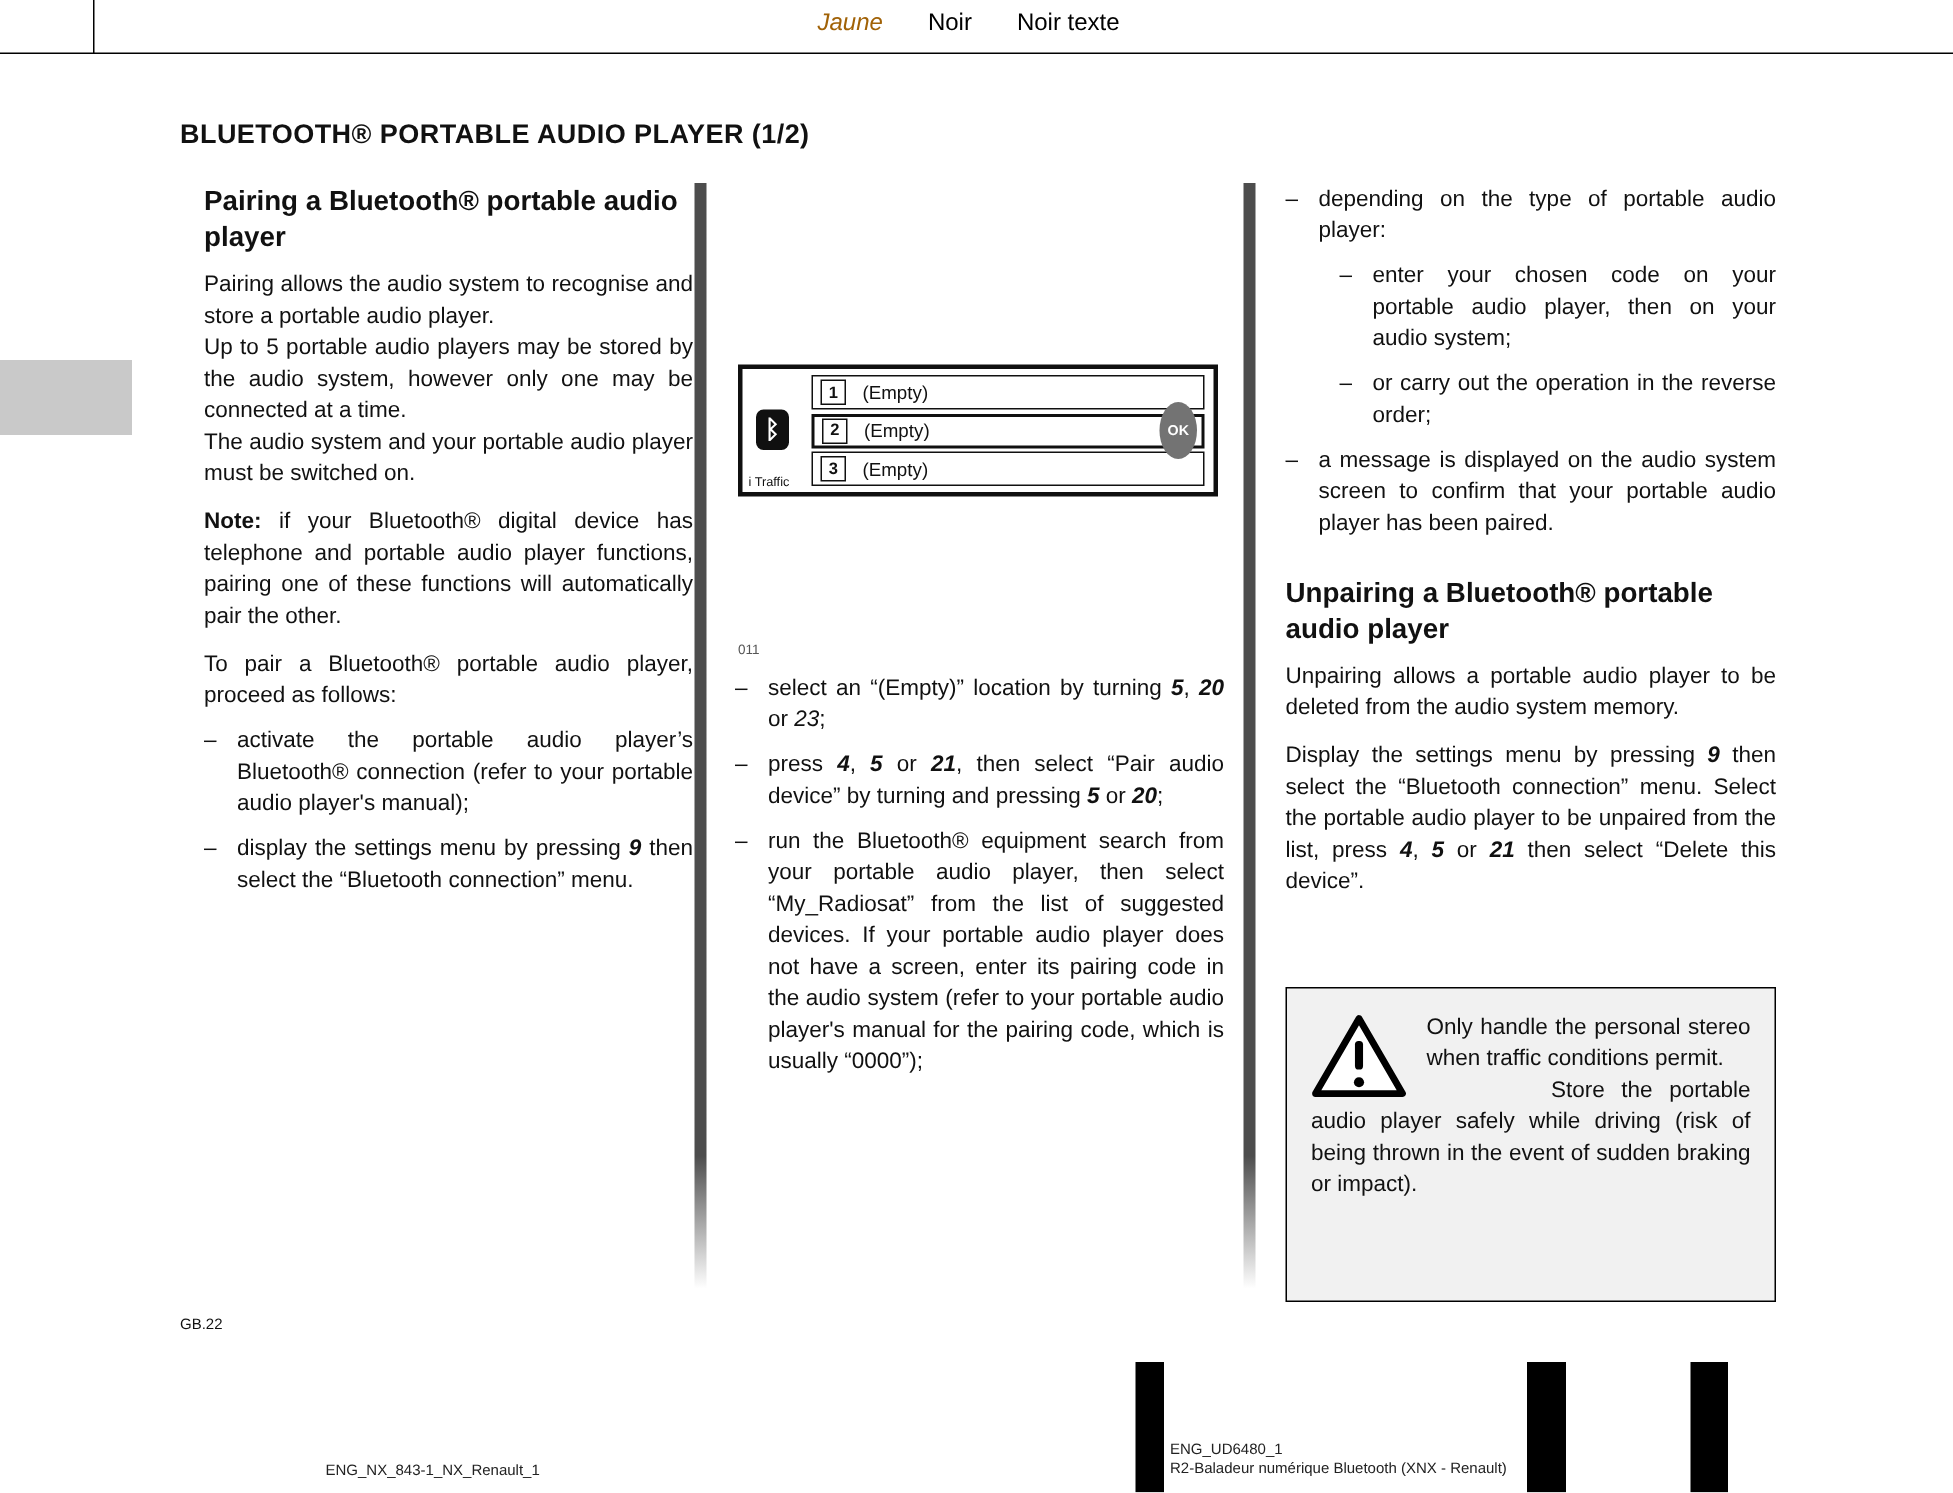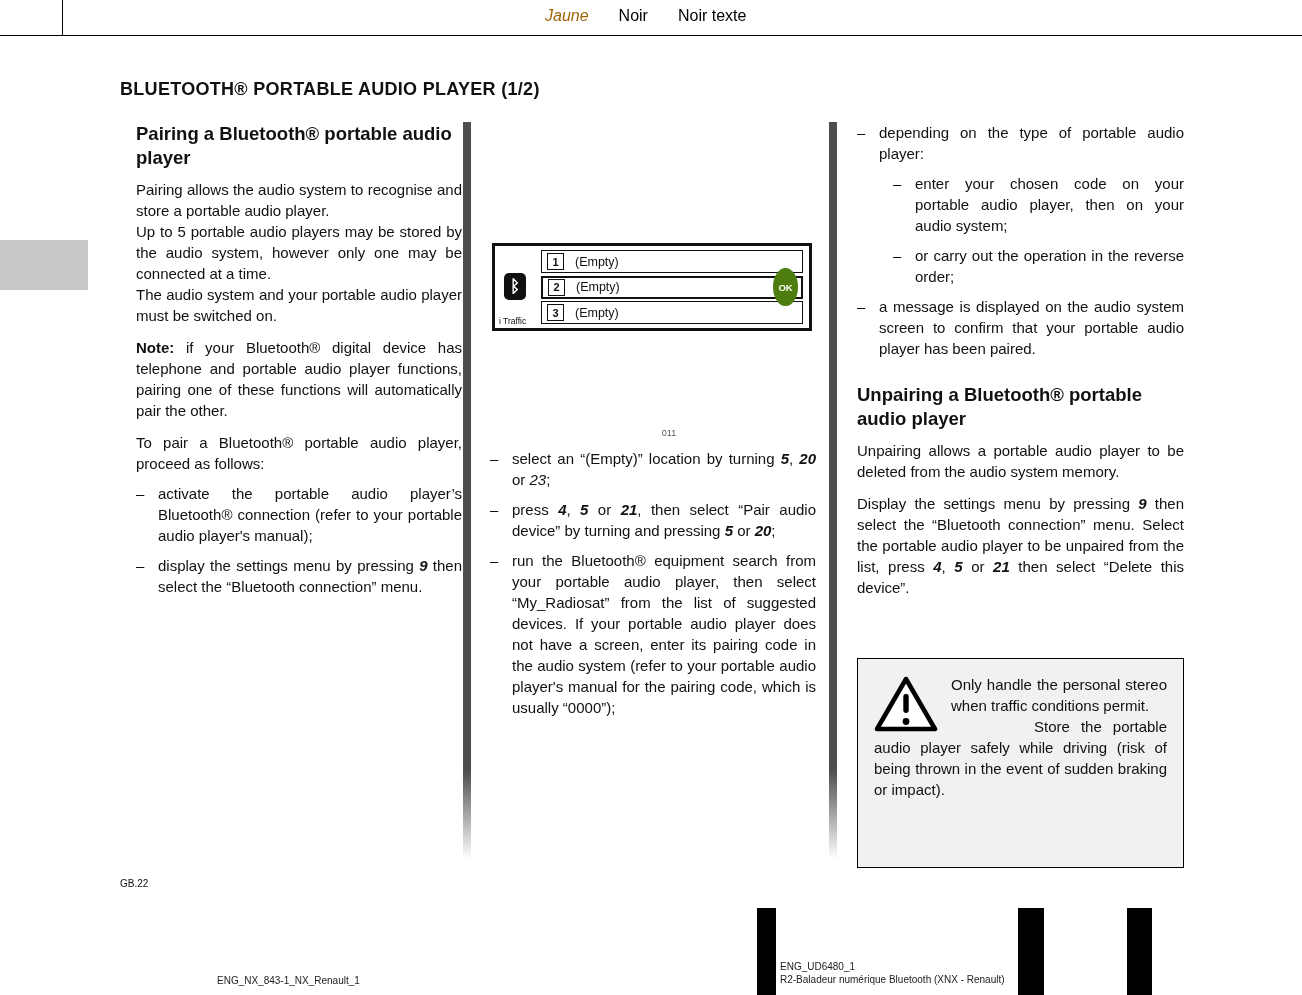--- a/index.html
+++ b/index.html
@@ -45,22 +45,22 @@
   
   .display { position:absolute; left:492px; top:243px; width:320px; height:88px; border:3px solid #101010; background:#fff; display:flex; }
   .disp-left { width:46px; position:relative; flex:none; }
   .bt-badge { position:absolute; left:9px; top:27px; width:22px; height:27px; background:#101010; color:#fff; border-radius:5px; font-size:17px; line-height:27px; text-align:center; font-weight:700; }
   .traffic { position:absolute; left:4px; bottom:2px; font-size:8.5px; color:#101010; white-space:nowrap; }
   .disp-rows { flex:1; position:relative; padding:4px 6px 4px 0; display:flex; flex-direction:column; justify-content:space-between; }
   .disp-row { display:flex; align-items:center; height:23px; border:1px solid #101010; background:#fff; padding-left:5px; }
   .disp-row.selected { border-width:2px; }
   .numbox { width:17px; height:17px; border:1.5px solid #101010; font-size:11px; font-weight:700; display:flex; align-items:center; justify-content:center; margin-right:11px; background:#fff; flex:none; }
   .rowlabel { font-size:12.5px; }
-  .ok-btn { position:absolute; right:11px; top:50%; transform:translateY(-50%); width:25px; height:38px; border-radius:50%; background:#4d7c0f; color:#fff; font-size:9.5px; font-weight:700; display:flex; align-items:center; justify-content:center; }
-  .fig-num { position:absolute; left:510px; top:428px; width:318px; text-align:center; font-size:9px; color:#555; }
+  .ok-btn { position:absolute; right:11px; top:50%; transform:translateY(-50%); width:25px; height:38px; border-radius:50%; background:#737373; color:#fff; font-size:9.5px; font-weight:700; display:flex; align-items:center; justify-content:center; }
+  .fig-num { position:absolute; left:492px; top:428px; width:318px; text-align:left; font-size:9px; color:#555; }
 
   
   .warnbox { position:absolute; left:857px; top:658px; width:327px; height:210px; border:1px solid #000; background:#f1f1f1; padding:15px 16px 12px 16px; font-size:15px; line-height:21px; }
   .warn-icon { float:left; width:64px; height:58px; margin:1px 13px 4px 0; }
   .warnbox p { text-align:justify; }
   .warnbox .second { text-indent:83px; }
 
   
   .pagenum { position:absolute; left:120px; top:878px; font-size:10px; }
   .foot-left { position:absolute; left:217px; top:975px; font-size:10px; color:#222; }

